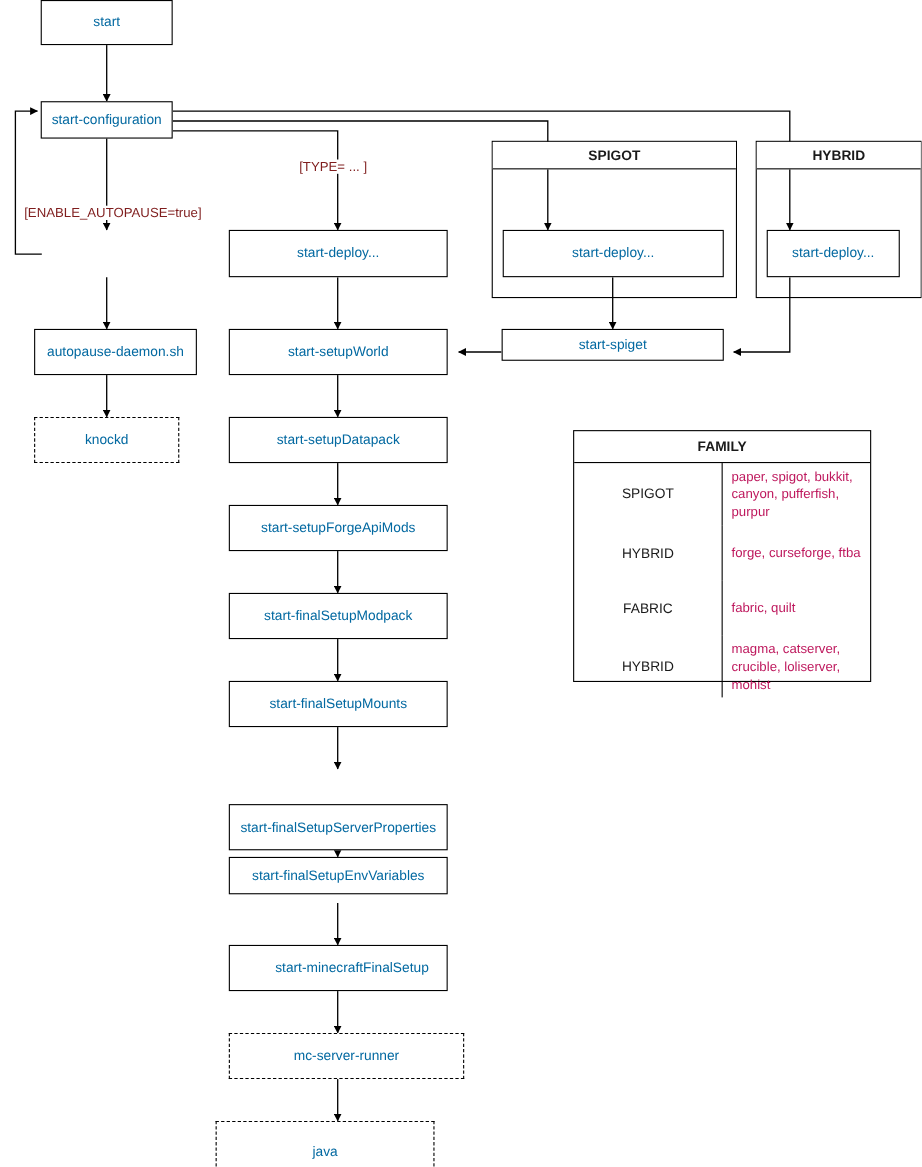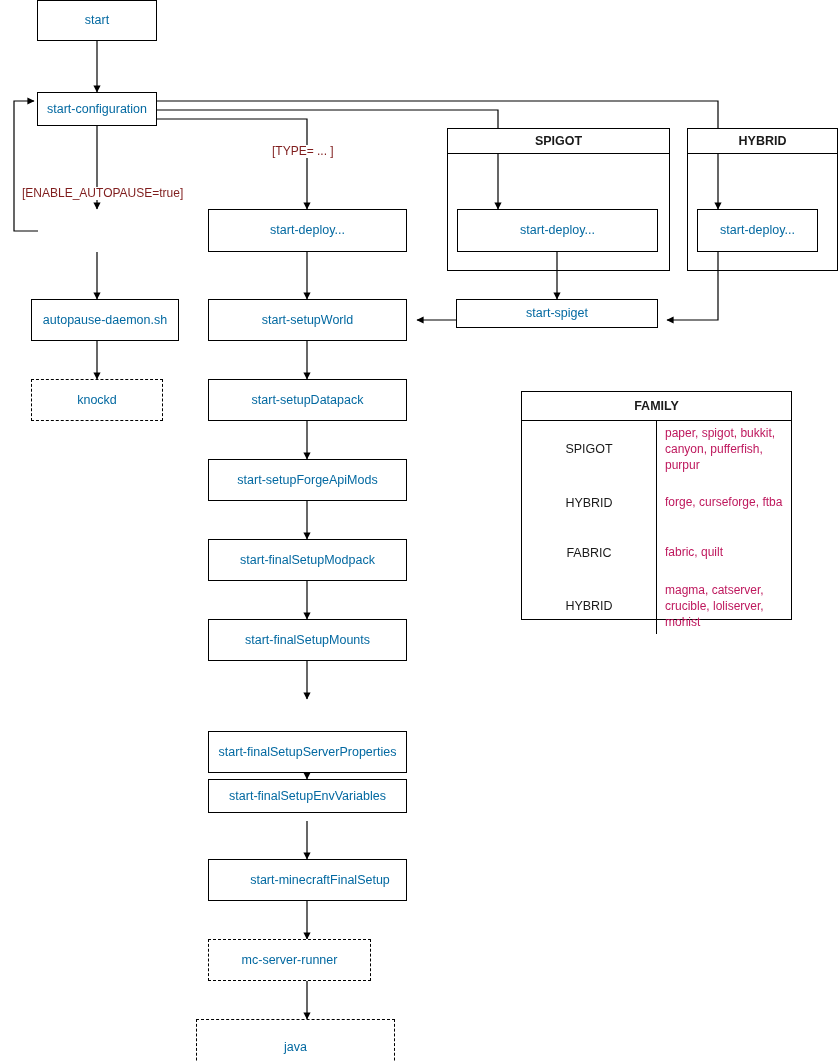--- a/index.html
+++ b/index.html
@@ -191,21 +191,21 @@
   <div class="node" style="left:208px; top:539px; width:199px; height:42px;">start-finalSetupModpack</div>
 
   <div class="node" style="left:208px; top:619px; width:199px; height:42px;">start-finalSetupMounts</div>
 
   <div class="node" style="left:208px; top:699px; width:199px; height:42px;margin-top:32px;">start-finalSetupServerProperties</div>
 
   <div class="node" style="left:208px; top:779px; width:199px; height:34px;">start-finalSetupEnvVariables</div>
 
   <div class="node" style="left:208px; top:859px; width:199px; height:42px;padding-left:25px;">start-minecraftFinalSetup</div>
 
-  <div class="node dashed" style="left:208px; top:939px; width:163px; height:42px;">mc-server-runner</div>
+  <div class="node dashed" style="left:208px; top:939px; width:214px; height:42px;">mc-server-runner</div>
 
   <div class="node dashed" style="left:196px; top:1019px; width:199px; height:56px;">java</div>
 
   <div class="edge-label" style="left:21px; top:162px;margin-top:25px;">[ENABLE_AUTOPAUSE=true]</div>
 
   <div class="edge-label" style="left:271px; top:145px;">[TYPE= ... ]</div>
 
   <div class="legend" style="left:521px; top:391px; width:271px; height:229px;">
     <table>
       <tbody>

